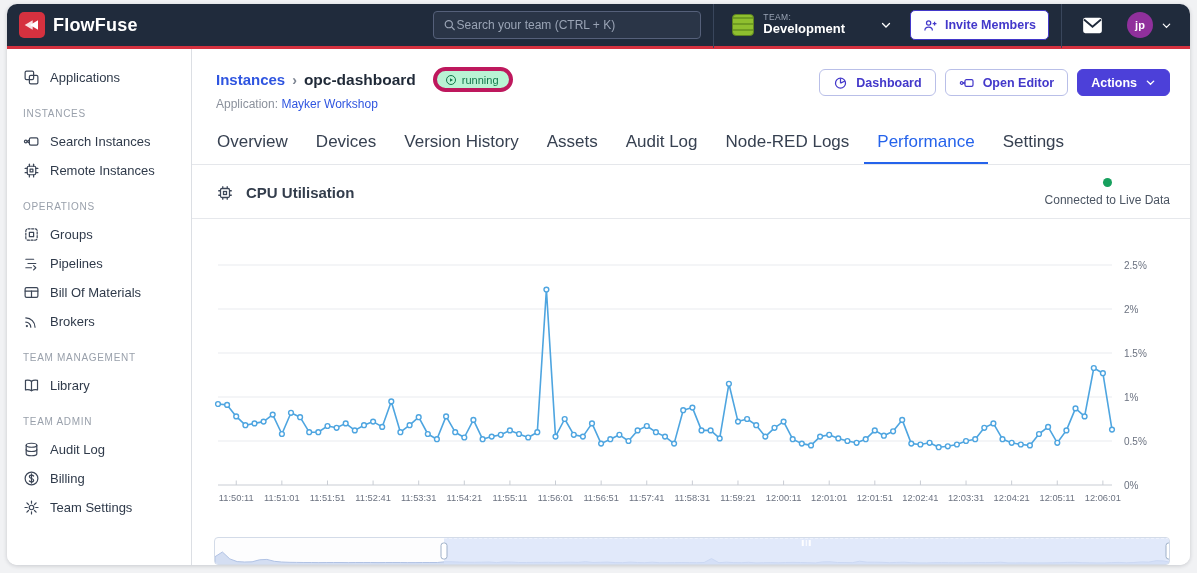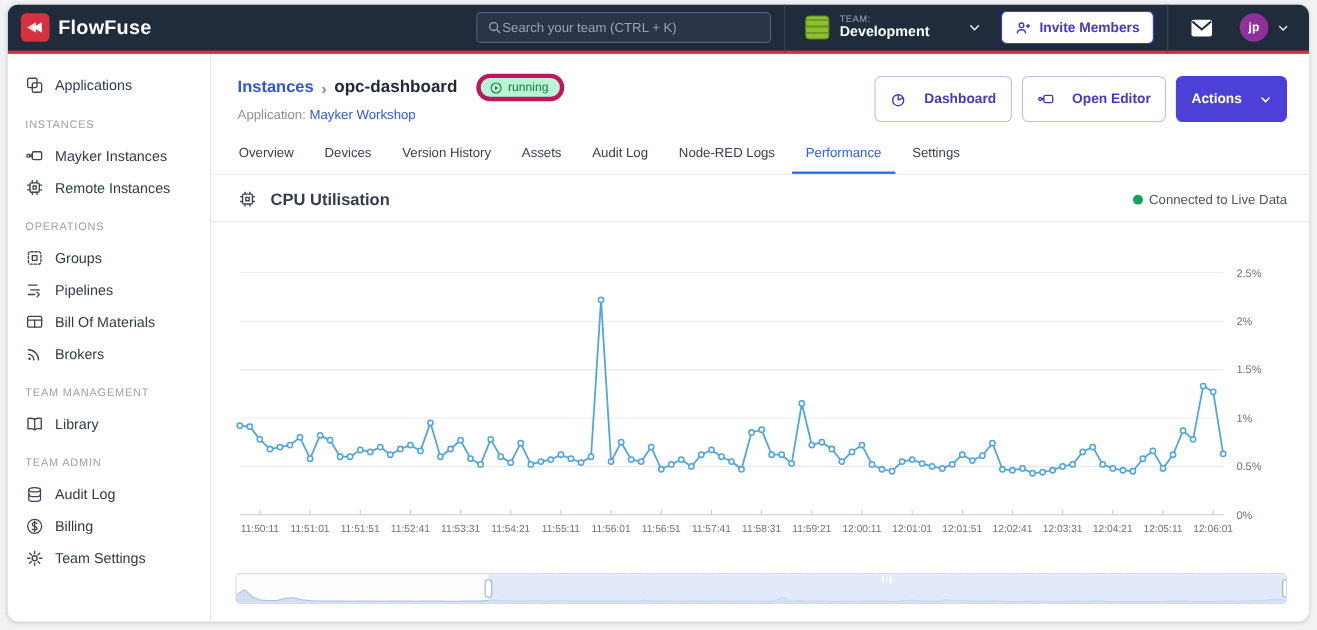--- a/index.html
+++ b/index.html
@@ -46,35 +46,35 @@
   
   .page-header { display:flex; justify-content:space-between; align-items:flex-start; padding:4px 20px 0 24px; }
   .breadcrumb { display:flex; align-items:center; gap:7px; }
   .breadcrumb a { color:#2f55e0; font-size:15px; font-weight:700; text-decoration:none; cursor:pointer; }
   .crumb-sep { color:#7c8491; font-size:14px; font-weight:600; }
   .instance-name { color:#1f2937; font-size:15.5px; font-weight:700; }
   .badge { display:inline-flex; align-items:center; gap:5px; margin-left:10px; background:#b9f4d4; border:4px solid #be185d; color:#12784a; border-radius:999px; font-size:11px; padding:2.5px 10px 2.5px 8px; }
   .app-line { margin-top:5px; font-size:12px; color:#8b919c; }
   .app-line a { color:#2f55e0; text-decoration:none; cursor:pointer; }
   .header-actions { display:flex; gap:9px; padding-top:2px; }
-  .btn { display:inline-flex; align-items:center; gap:16px; border-radius:6px; height:42px; padding:0 13px; font-size:12.5px; font-weight:700; cursor:pointer; font-family:inherit; }
+  .btn { display:inline-flex; align-items:center; gap:8px; border-radius:6px; height:27px; padding:0 13px; font-size:12.5px; font-weight:700; cursor:pointer; font-family:inherit; }
   .btn.outline { background:#fff; border:1px solid #b9bfe8; color:#4338ca; }
   .btn.solid { background:#4c40d9; border:1px solid #4c40d9; color:#fff; }
 
   
   .tabs { display:flex; gap:2px; margin-top:12px; padding:0 12px; border-bottom:1px solid #e5e7eb; }
-  .tab { padding:9px 13px 10px 13px; font-size:12px; color:#374151; cursor:pointer; border-bottom:2px solid transparent; }
+  .tab { padding:9px 13px 10px 13px; font-size:17px; color:#374151; cursor:pointer; border-bottom:2px solid transparent; }
   .tab.active { color:#2563eb; border-bottom-color:#2563eb; }
 
   
   .panel-header { display:flex; justify-content:space-between; align-items:center; padding:13px 20px 11px 24px; border-bottom:1px solid #e6e8ec; }
   .panel-title-wrap { display:flex; align-items:center; gap:12px; color:#333d4c; }
   .panel-title-wrap .icon { width:18px; height:18px; color:#3c4657; }
   .panel-title-wrap h2 { font-size:15px; font-weight:700; color:#333d4c; }
-  .live-status { display:flex; align-items:center; gap:6px; font-size:12px; color:#4b5563; }
+  .live-status { display:flex; align-items:center; gap:6px; font-size:12px; color:#4b5563;flex-direction:column; }
   .live-dot { width:9px; height:9px; border-radius:50%; background:#17a05e; }
 
   .chart-wrap { padding:16px 20px 0 22px; }
   #chart svg text { font-family:"Liberation Sans", sans-serif; }
 
   
   .navigator { position:relative; width:956px; height:28px; margin-top:16px; border:1px solid #d3dbe8; border-radius:4px; background:#fdfdfe; overflow:hidden; }
   .nav-svg { position:absolute; left:0; top:0; }
   .nav-selection { position:absolute; top:0; bottom:0; background:rgba(214,225,248,.72); border-top:1px dashed #eef2fc; cursor:grab; }
   .nav-handle { position:absolute; top:50%; transform:translate(-50%,-50%); width:7px; height:17px; background:#fff; border:1px solid #9fb0c8; border-radius:3px; cursor:ew-resize; z-index:3; }
@@ -167,21 +167,21 @@
           <div class="side-section-label">INSTANCES</div>
           <div class="side-item">
             <span class="icon">
               <svg viewBox="0 0 24 24" fill="none" stroke="currentColor" stroke-width="1.7" stroke-linecap="round" stroke-linejoin="round">
                 <rect x="9" y="7" width="12" height="10" rx="2"></rect>
                 <circle cx="4" cy="12" r="2"></circle>
                 <line x1="6" y1="12" x2="9" y2="10"></line>
                 <line x1="6" y1="12" x2="9" y2="14"></line>
               </svg>
             </span>
-            <span>Mayker Instances</span>
+            <span>Search Instances</span>
           </div>
           <div class="side-item">
             <span class="icon">
               <svg viewBox="0 0 24 24" fill="none" stroke="currentColor" stroke-width="1.7" stroke-linecap="round" stroke-linejoin="round">
                 <rect x="6" y="6" width="12" height="12" rx="2"></rect>
                 <rect x="10" y="10" width="4" height="4"></rect>
                 <line x1="9" y1="3" x2="9" y2="6"></line>
                 <line x1="15" y1="3" x2="15" y2="6"></line>
                 <line x1="9" y1="18" x2="9" y2="21"></line>
                 <line x1="15" y1="18" x2="15" y2="21"></line>

